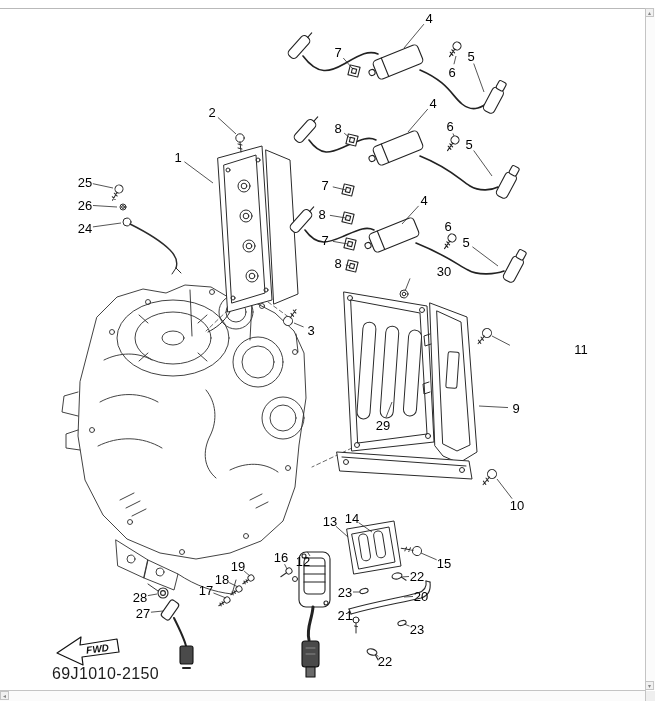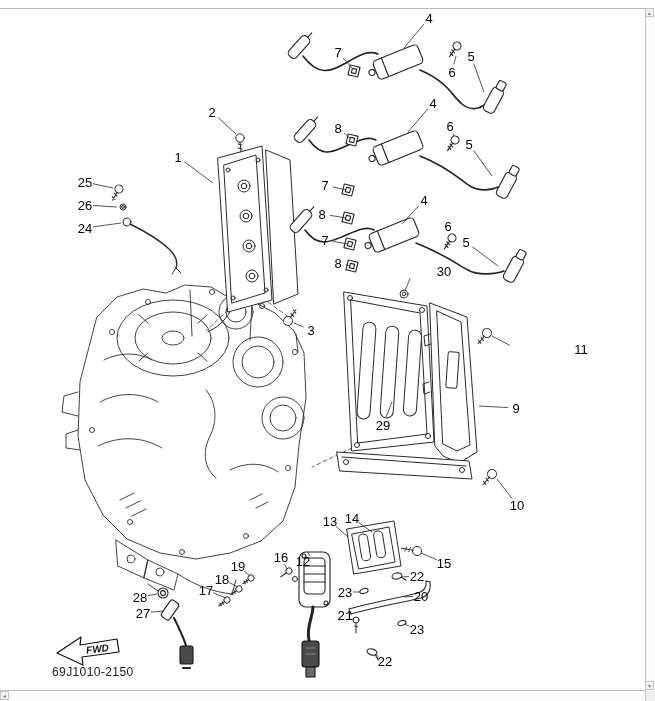--- a/index.html
+++ b/index.html
@@ -2,21 +2,21 @@
 <html><head>
 <meta charset="utf-8">
 <style>
   html,body{margin:0;padding:0;background:#fff;}
   body{width:655px;height:701px;overflow:hidden;font-family:"Liberation Sans",sans-serif;}
   #stage{position:relative;width:655px;height:701px;background:#fff;}
   #art,#leaders{position:absolute;left:0;top:0;width:655px;height:701px;}
   #leaders{pointer-events:none;}
   #callouts{position:absolute;left:0;top:0;width:655px;height:701px;pointer-events:none;}
   .callout{position:absolute;transform:translate(-50%,-50%);font-size:13px;color:#000;line-height:1;}
-  .caption{position:absolute;left:52px;top:665px;font-size:12px;color:#1c1c1c;letter-spacing:0.4px;}
+  .caption{position:absolute;left:52px;top:665px;font-size:16px;color:#1c1c1c;letter-spacing:0.4px;}
   .top-rule{position:absolute;left:0;top:8px;width:655px;height:0;border-top:1px solid #b9b9b9;}
   .scrollbar-v{position:absolute;right:0;top:8px;width:9px;height:682px;background:#fbfbfb;border-left:1px solid #c4c4c4;}
   .scrollbar-h{position:absolute;left:0;top:690px;width:646px;height:11px;background:#fbfbfb;border-top:1px solid #c4c4c4;}
   .sb-btn{position:absolute;width:9px;height:9px;background:#f1f1f1;border:1px solid #c4c4c4;box-sizing:border-box;
           display:flex;align-items:center;justify-content:center;font-size:6px;color:#888;line-height:1;}
   .sb-btn.v-top{left:-1px;top:0;}
   .sb-btn.v-bottom{left:-1px;bottom:0;}
   .sb-btn.h-left{left:0;top:0;}
   .sb-corner{position:absolute;right:0;top:691px;width:9px;height:10px;background:#efefef;border-left:1px solid #c4c4c4;}
 </style>

